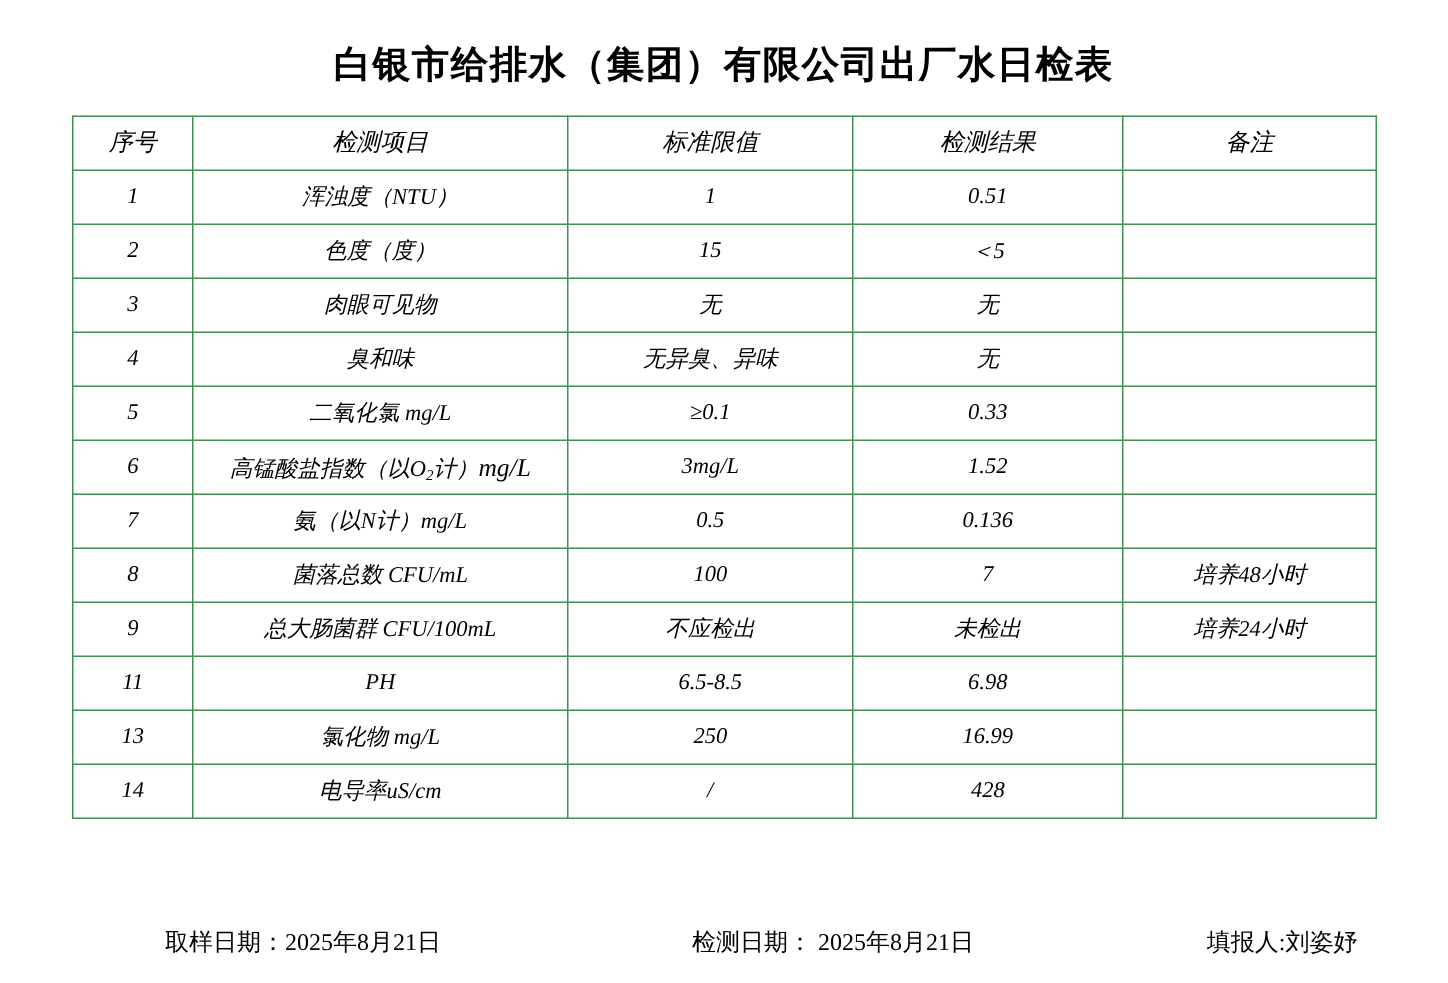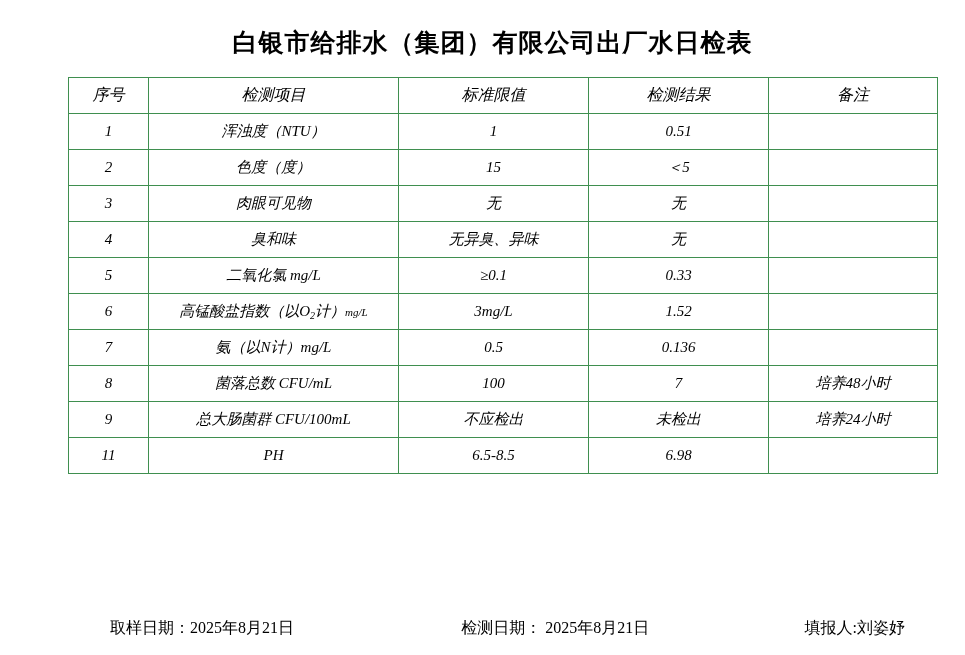--- a/index.html
+++ b/index.html
@@ -13,21 +13,20 @@
     font-family: "Liberation Serif", "DejaVu Serif", serif;
     color: #000000;
     position: relative;
     overflow: hidden;
   }
   .page {
     width: 965px;
     height: 655px;
     position: relative;
     box-sizing: border-box;
-    padding-left: 20px;
   }
   .doc-title {
     text-align: center;
     font-size: 25px;
     font-weight: bold;
     letter-spacing: 1px;
     padding-top: 26px;
     padding-bottom: 18px;
     font-family: "DejaVu Serif", "Liberation Serif", serif;
   }
@@ -56,21 +55,21 @@
   .col-no { width: 80px; }
   .col-item { width: 250px; }
   .col-std { width: 190px; }
   .col-res { width: 180px; }
   .col-note { width: 169px; }
 
   .item-cell {
     font-size: 15px;
   }
   .unit {
-    font-size: 11px;
+    font-size: 17px;
   }
   sub {
     font-size: 10px;
     vertical-align: baseline;
     position: relative;
     top: 3px;
   }
   .footer {
     position: absolute;
     left: 0;
@@ -178,20 +177,34 @@
           <td>未检出</td>
           <td>培养24小时</td>
         </tr>
         <tr>
           <td>11</td>
           <td class="item-cell">PH</td>
           <td>6.5-8.5</td>
           <td>6.98</td>
           <td></td>
         </tr>
+        <tr>
+          <td>13</td>
+          <td class="item-cell">氯化物 mg/L</td>
+          <td>250</td>
+          <td>16.99</td>
+          <td></td>
+        </tr>
+        <tr>
+          <td>14</td>
+          <td class="item-cell">电导率uS/cm</td>
+          <td>/</td>
+          <td>428</td>
+          <td></td>
+        </tr>
       </tbody>
     </table>
   </div>
 
   <div class="footer">
     <span class="f-sample">取样日期：2025年8月21日</span>
     <span class="f-test">检测日期： 2025年8月21日</span>
     <span class="f-filler">填报人:刘姿妤</span>
   </div>
 

